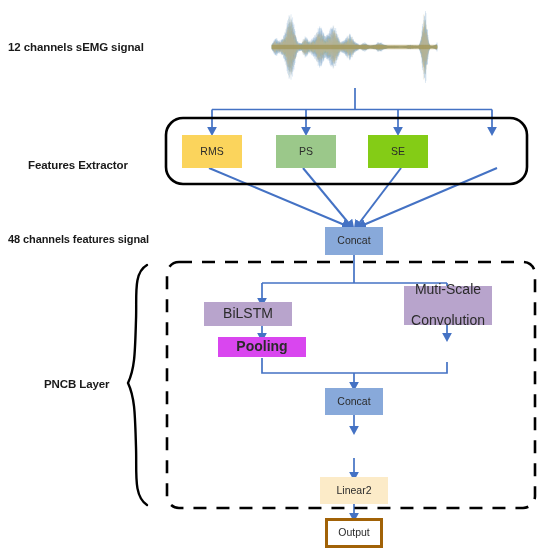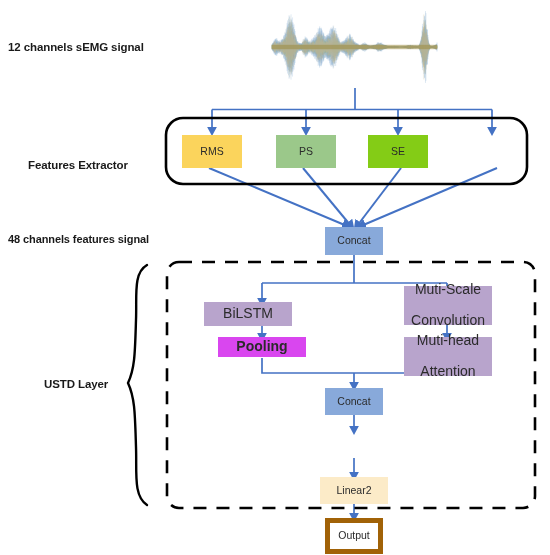--- a/index.html
+++ b/index.html
@@ -118,21 +118,21 @@
              C135,398 135,415 136,447
              C137,472 133,496 147,505" fill="none" stroke="#000" stroke-width="2.4" stroke-linecap="round"></path>
   </svg>
 
   <div class="side-label" style="left:8px;top:41px;font-size:11.5px;">12 channels sEMG signal</div>
 
   <div class="side-label" style="left:28px;top:145px;font-size:11.5px;margin-top:14px;">Features Extractor</div>
 
   <div class="side-label" style="left:8px;top:233px;font-size:11px;">48 channels features signal</div>
 
-  <div class="side-label" style="left:44px;top:378px;font-size:11.5px;">USTD Layer</div>
+  <div class="side-label" style="left:44px;top:378px;font-size:11.5px;">PNCB Layer</div>
 
   <div class="node n-feat" style="left:276px;top:135px;width:60px;height:33px;background:#9BC88A;">
     <span>PS</span>
   </div>
 
   <div class="node n-feat" style="left:182px;top:135px;width:60px;height:33px;background:#FBD45C;">
     <span>RMS</span>
   </div>
 
   <div class="node n-feat" style="left:368px;top:135px;width:60px;height:33px;background:#84cc16;">
@@ -152,33 +152,27 @@
     <span>Pooling</span>
   </div>
 
   <div class="node n-block" style="left:404px;top:286px;width:88px;height:39px;background:#B8A4CC;">
     <span>
       <span>Muti-Scale</span><br>
       <span>Convolution</span>
     </span>
   </div>
 
-  <div class="node n-block" style="left:404px;top:337px;width:88px;height:39px;background:#B8A4CC;">
-    <span>
-      <span>Muti-head</span><br>
-      <span>Attention</span>
-    </span>
-  </div>
 
   <div class="node n-concat" style="left:325px;top:388px;width:58px;height:27px;background:#88A9DA;">
     <span>Concat</span>
   </div>
 
 
   <div class="node n-linear" style="left:320px;top:477px;width:68px;height:27px;background:#FCEBC8;">
     <span>Linear2</span>
   </div>
 
-  <div class="node n-output" style="left:325px;top:518px;width:58px;height:36px;background:#FFFFFF;border:5px solid #a16207;">
+  <div class="node n-output" style="left:325px;top:518px;width:58px;height:30px;background:#FFFFFF;border:3px solid #a16207;">
     <span>Output</span>
   </div>
 
 </div>
 
 </body></html>

